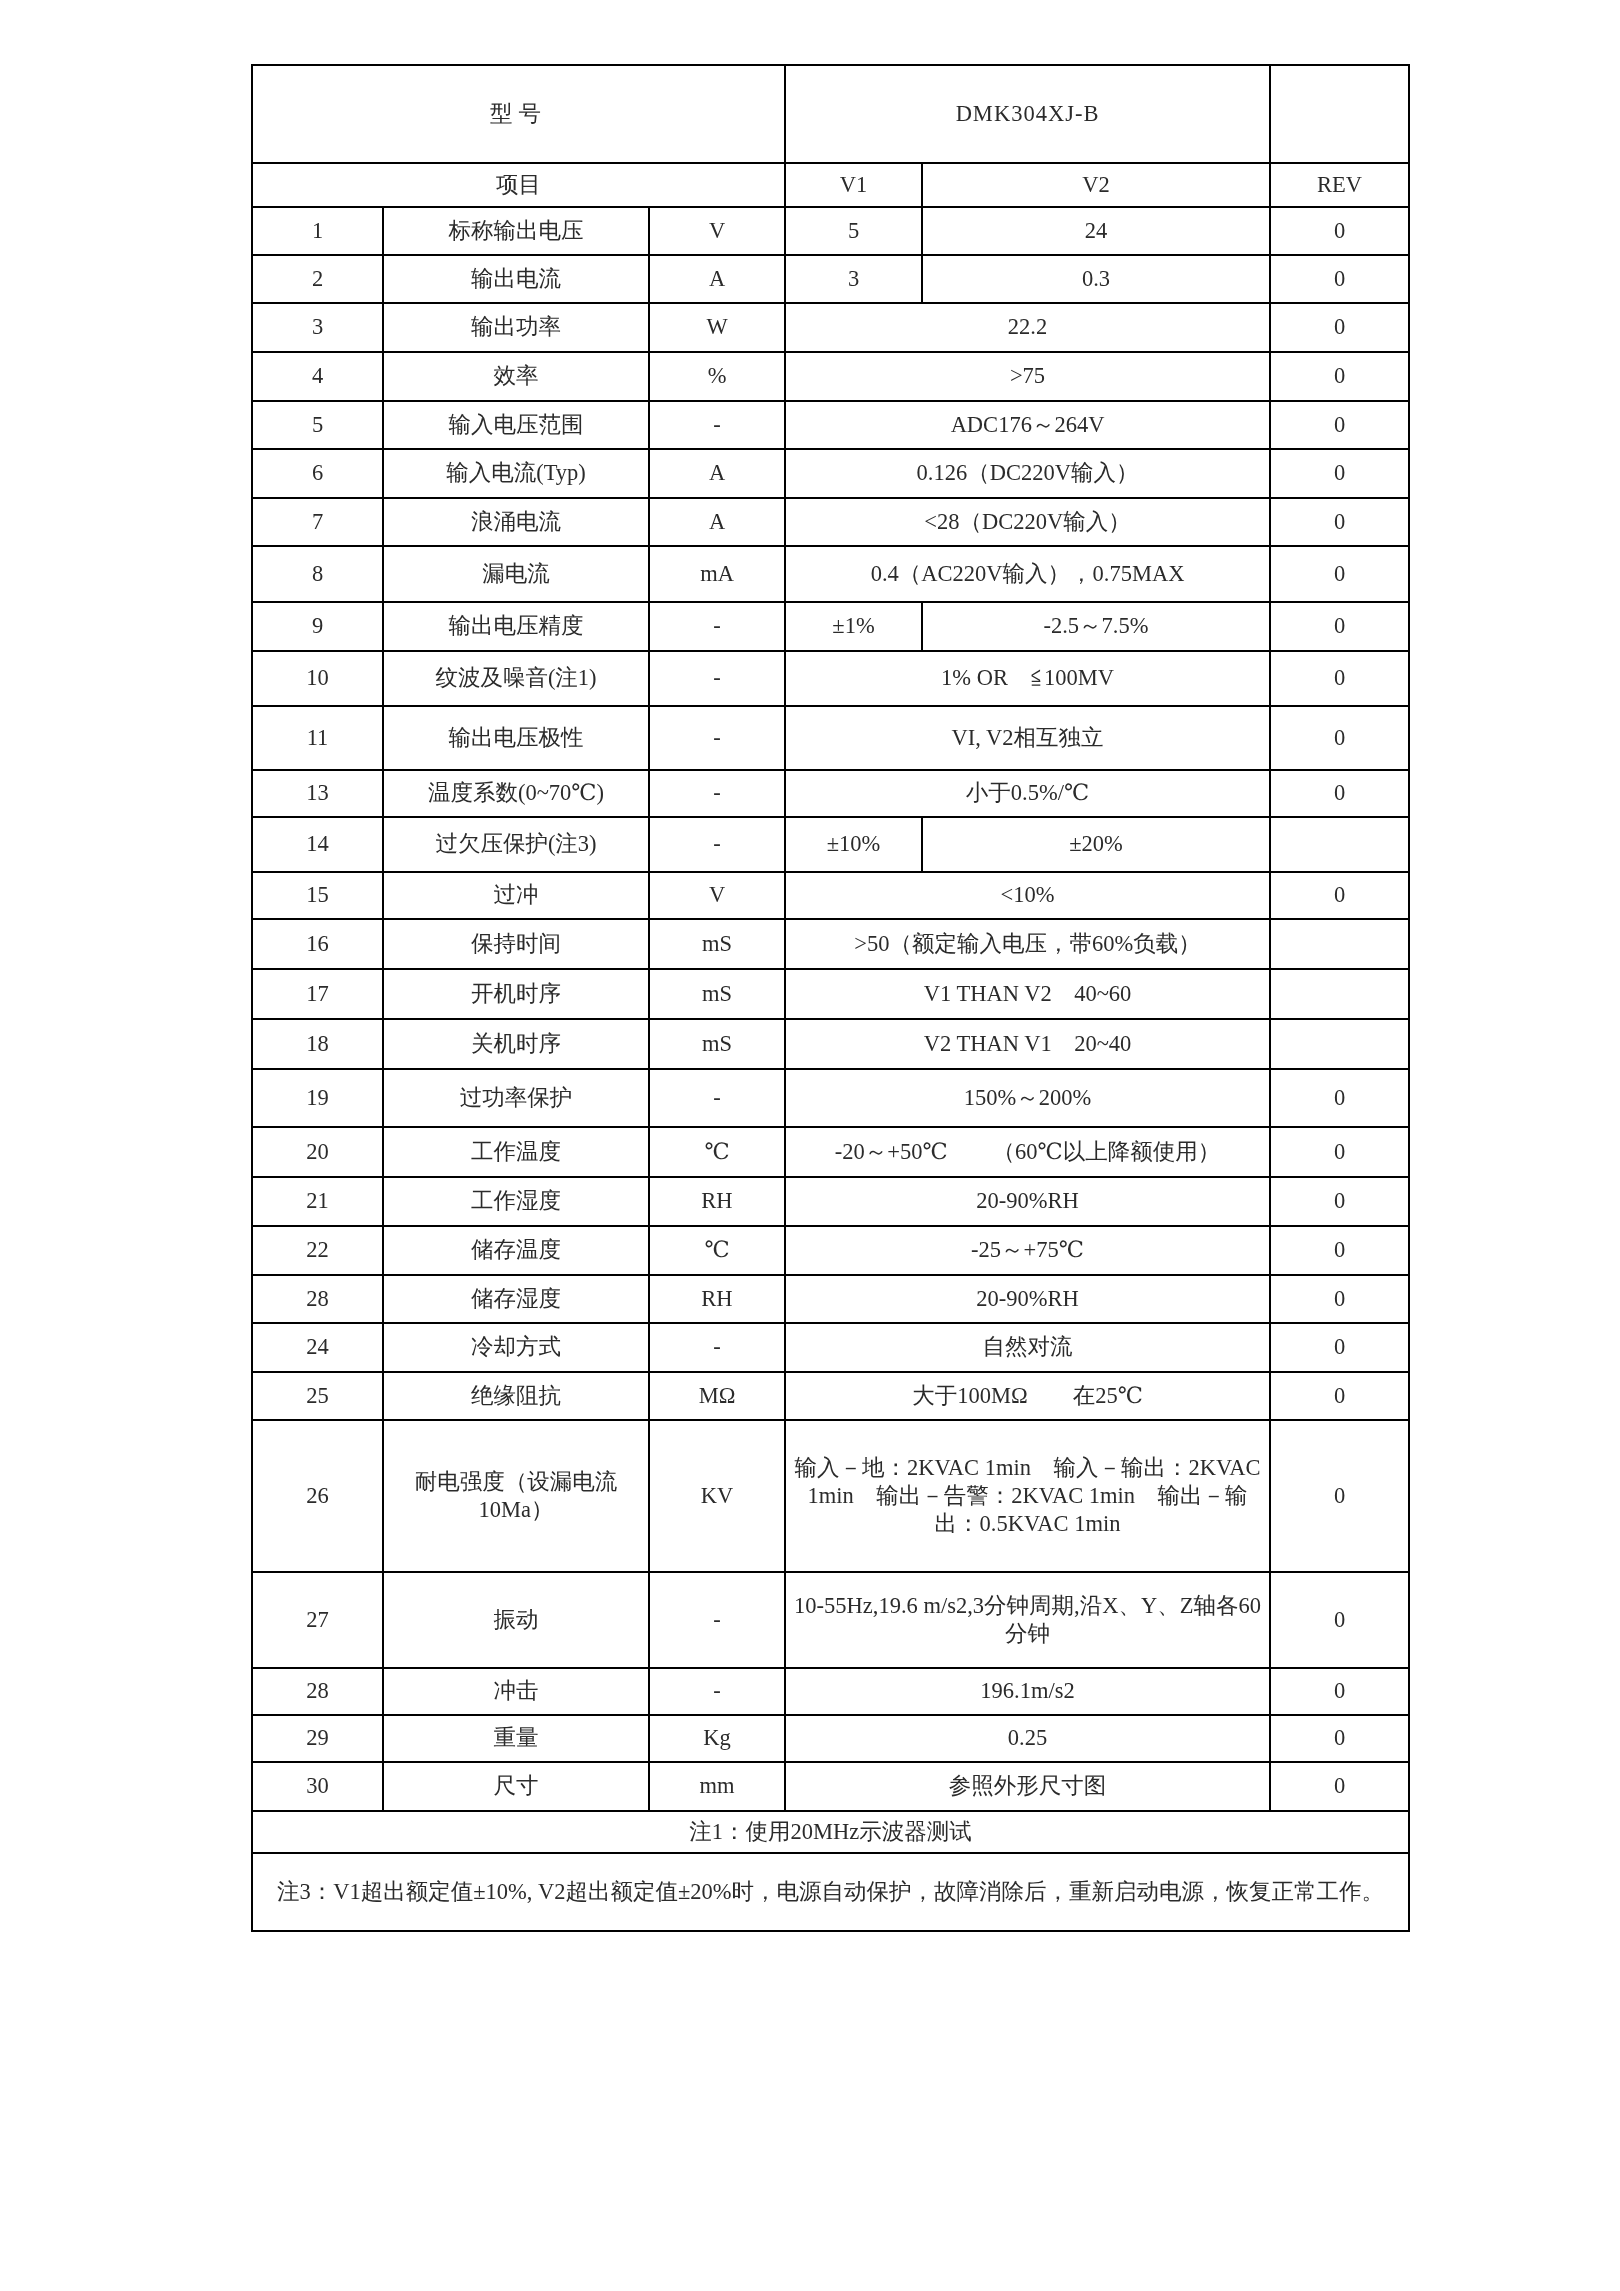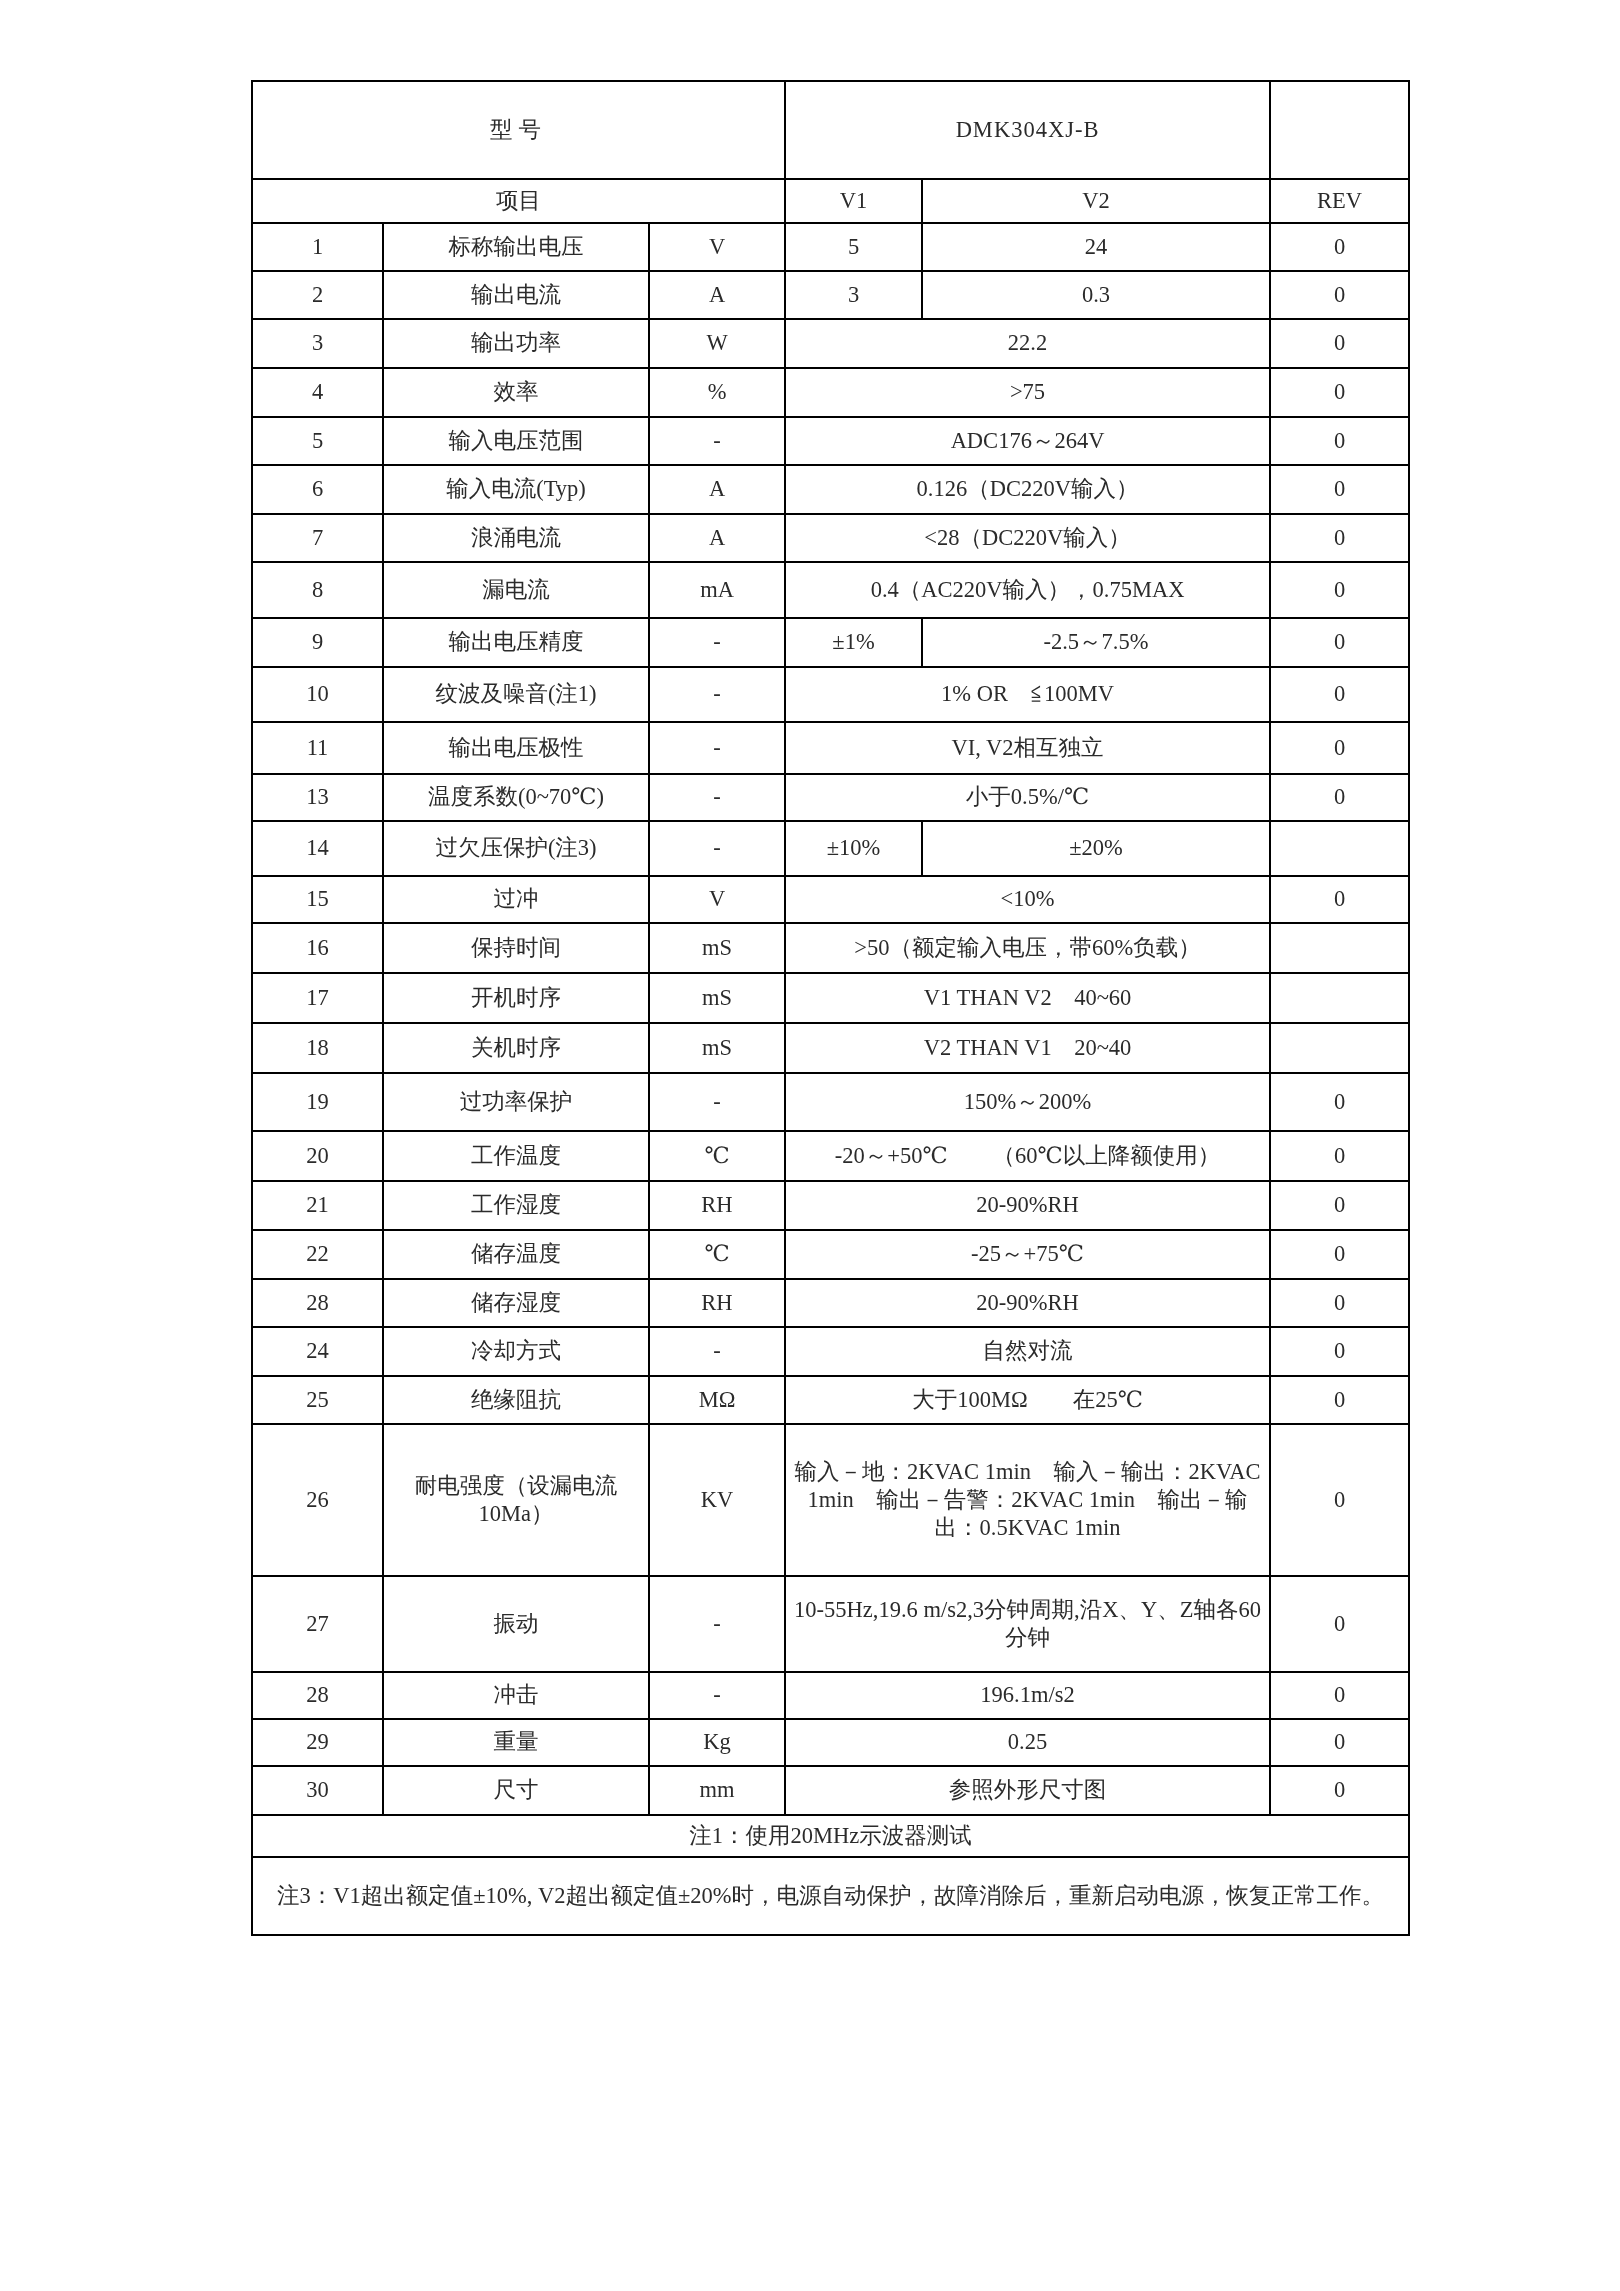--- a/index.html
+++ b/index.html
@@ -17,21 +17,21 @@
   .page {
     position: absolute;
     left: 0; top: 0;
     width: 1620px;
     height: 2292px;
     background: #ffffff;
   }
   table.spec-table {
     position: absolute;
     left: 251px;
-    top: 80px;
+    top: 64px;
     width: 1158px;
     border-collapse: collapse;
     table-layout: fixed;
     border-radius: 7px;
   }
   table.spec-table td {
     border: 2.9px solid #000000;
     text-align: center;
     vertical-align: middle;
     font-size: 22.5px;
@@ -169,21 +169,21 @@
     </tr>
 
     <tr style="height:55px">
       <td>10</td>
       <td>纹波及噪音(注1)</td>
       <td>-</td>
       <td colspan="2">1% OR　≦100MV</td>
       <td>0</td>
     </tr>
 
-    <tr style="height:52px">
+    <tr style="height:64px">
       <td>11</td>
       <td>输出电压极性</td>
       <td>-</td>
       <td colspan="2">VI, V2相互独立</td>
       <td>0</td>
     </tr>
 
 
     <tr style="height:47px">
       <td>13</td>

